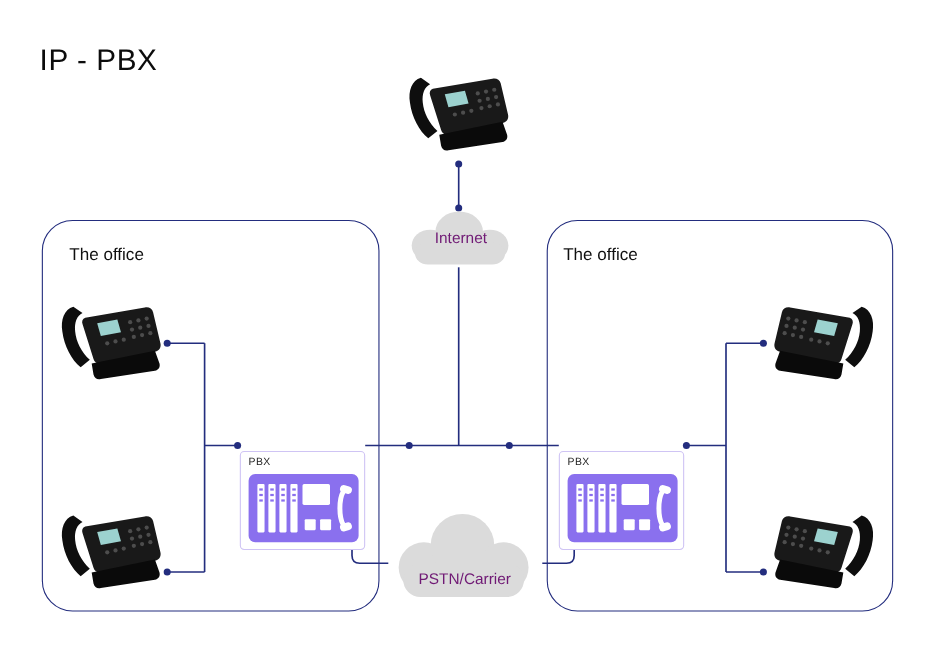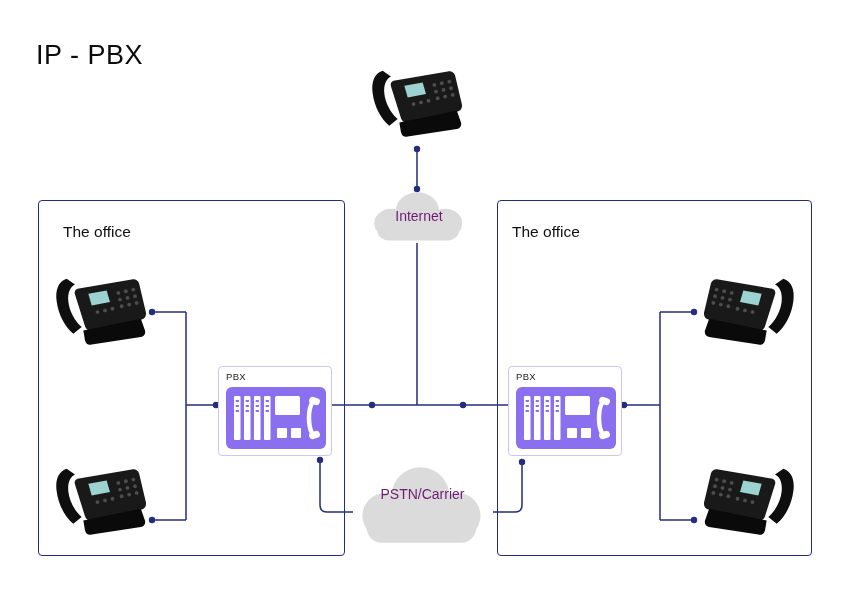--- a/index.html
+++ b/index.html
@@ -5,46 +5,46 @@
   * { margin:0; padding:0; box-sizing:border-box; }
   html,body { background:#ffffff; }
   body { font-family:"Liberation Sans", sans-serif; }
   .canvas { position:relative; width:850px; height:602px; background:#ffffff; overflow:hidden; }
 
   .title { position:absolute; left:36px; top:40px; font-size:27px; font-weight:500;
            color:#0c0c0c; letter-spacing:0.5px; }
 
   .wires { position:absolute; left:0; top:0; width:850px; height:602px; pointer-events:none; }
 
-  .office { position:absolute; border:1.6px solid #232d7e; border-radius:4px; background:transparent; }
+  .office { position:absolute; border:1.6px solid #232d7e; border-radius:28px; background:transparent; }
   .office-left  { left:38px;  top:200px; width:307px; height:356px; }
   .office-right { left:497px; top:200px; width:315px; height:356px; }
   .office-label { position:absolute; top:22px; font-size:15.5px; color:#101010; }
   .office-left  .office-label { left:24px; }
   .office-right .office-label { left:14px; }
 
   .cloud { position:absolute; }
   .cloud svg { position:absolute; left:0; top:0; width:100%; height:100%; }
   .cloud-label { position:absolute; left:0; width:100%; text-align:center; font-size:14px; color:#701a75; }
   .cloud-internet { left:365px; top:189px; width:108px; height:56px; }
   .cloud-internet .cloud-label { top:19px; }
   .cloud-pstn { left:350px; top:462px; width:145px; height:88px; }
-  .cloud-pstn .cloud-label { top:24px; }
+  .cloud-pstn .cloud-label { top:56px; }
 
   .phone { position:absolute; width:100px; height:88px; }
   .phone svg { width:100%; height:100%; display:block; }
   .phone.flip svg { transform:scaleX(-1); }
   .phone-top    { left:366px; top:58px;  }
   .phone-l1     { left:50px;  top:266px; }
   .phone-l2     { left:50px;  top:456px; }
   .phone-r1     { left:700px; top:266px; }
   .phone-r2     { left:700px; top:456px; }
 
   .pbx { position:absolute; width:114px; height:90px; background:#ffffff;
-         border:1px solid #cfc4f4; border-radius:4px; }
+         border:1px solid #cfc4f4; border-radius:4px;margin-top:44px; }
   .pbx-left  { left:218px; top:366px; }
   .pbx-right { left:508px; top:366px; }
   .pbx-label { position:absolute; left:7px; top:4px; font-size:9.5px; color:#222;
                letter-spacing:0.3px; }
   .pbx-device { position:absolute; left:6px; top:17px; width:102px; height:68px; }
 
   .defs-holder { position:absolute; width:0; height:0; overflow:hidden; }
 </style>
 </head>
 <body>

